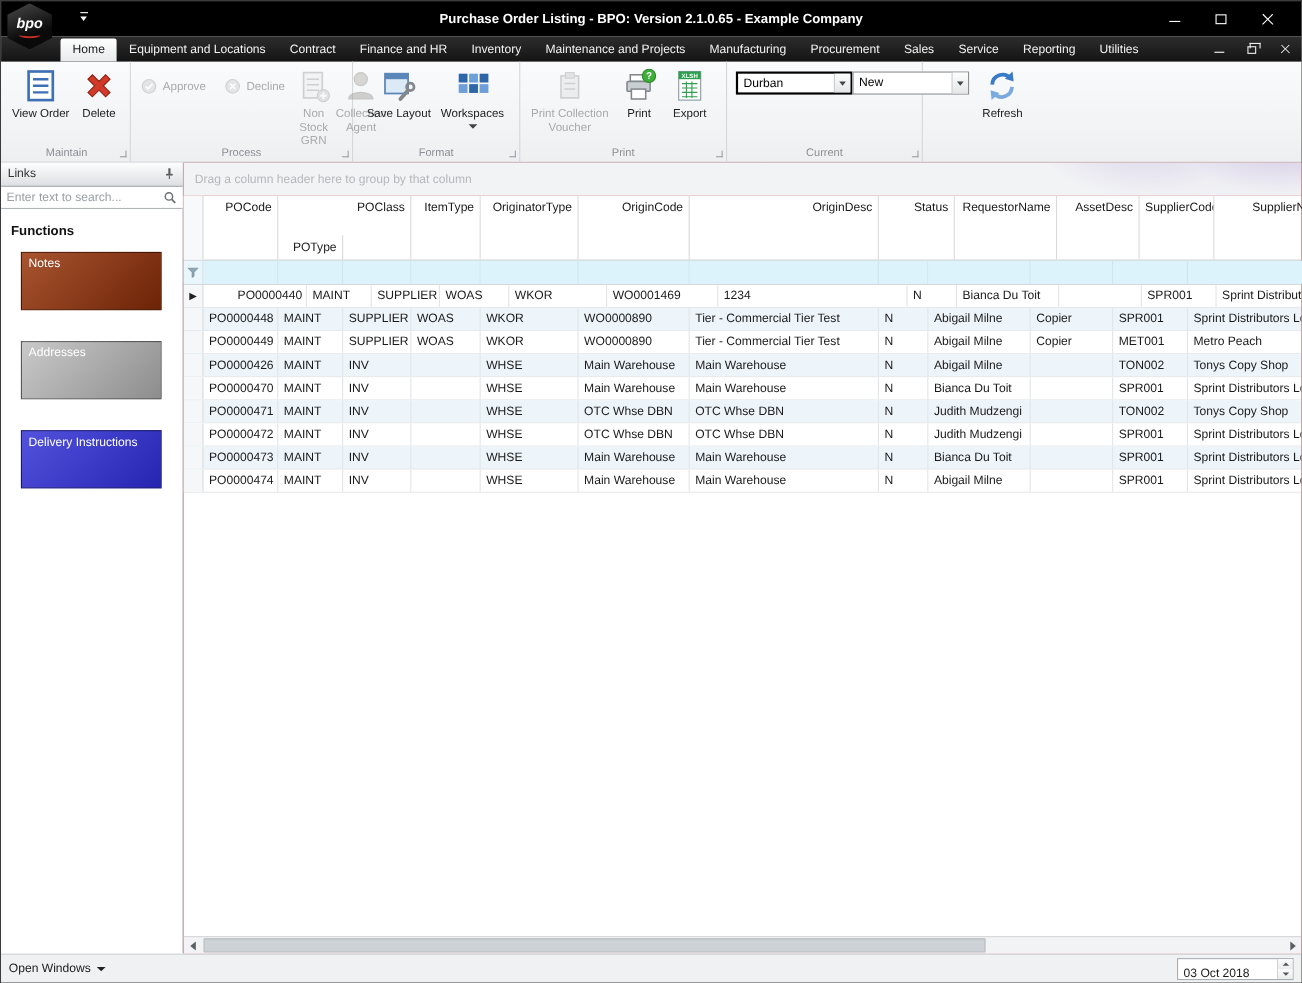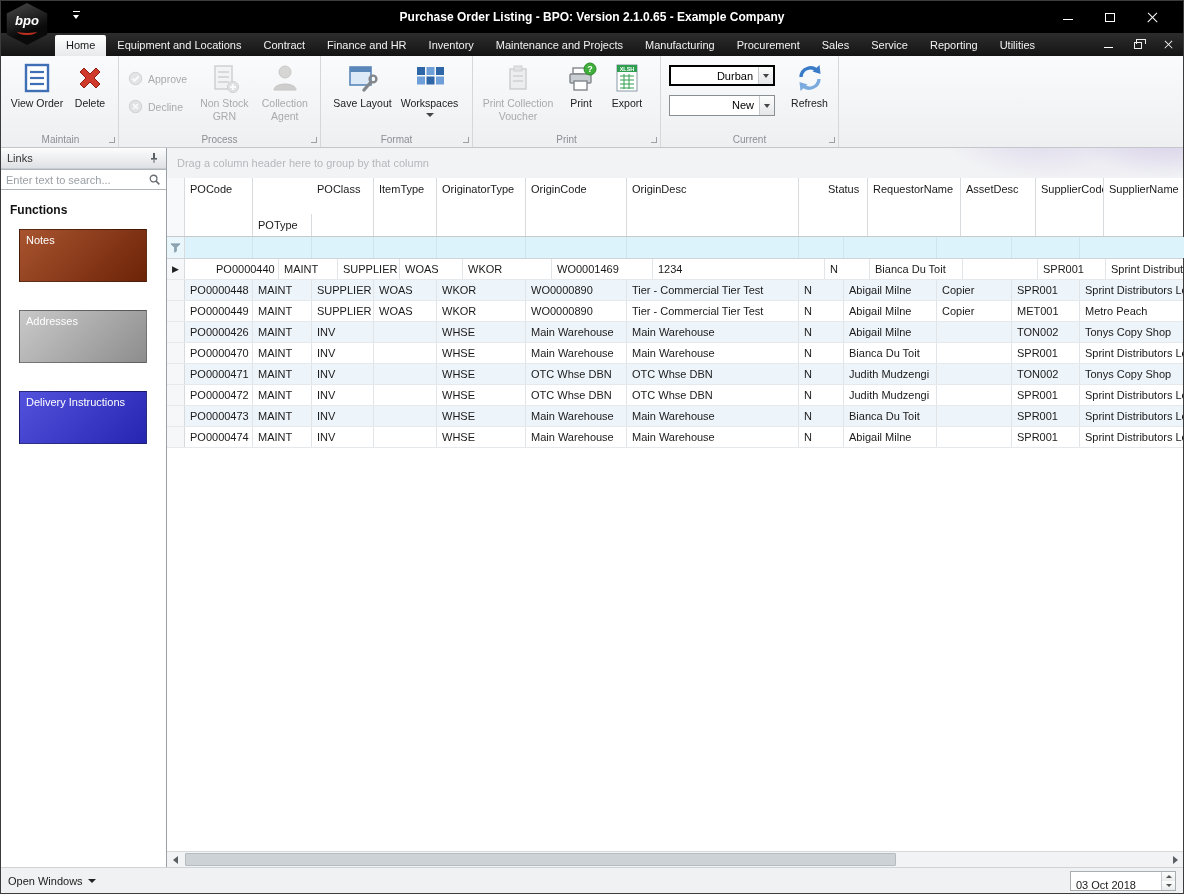--- a/index.html
+++ b/index.html
@@ -52,25 +52,25 @@
   .rgroup-label { height:15px; line-height:15px; text-align:center; font-size:10px; color:#8b8f94; position:relative; }
   .launcher { position:absolute; right:3px; bottom:4px; width:6px; height:6px;
     border-right:1px solid #9aa0a6; border-bottom:1px solid #9aa0a6; }
   .btn-lg { display:flex; flex-direction:column; align-items:center; text-align:center;
     font-size:10.5px; line-height:1.2; color:#222; padding:3px 2px 0; height:72px; }
   .btn-lg .ico { width:32px; height:32px; margin-bottom:3px; flex:0 0 32px; }
   .btn-sm { display:flex; align-items:center; gap:5px; height:21px; font-size:10.5px; color:#222; padding:0 5px; }
   .btn-sm .ico { width:15px; height:15px; }
   .disabled { color:#a8aaac; }
   .disabled svg { opacity:.45; filter:grayscale(.7); }
-  .col { display:flex; flex-direction:column; }
+  .col { display:flex; }
   .proc-col { gap:7px; padding-top:9px; margin-right:3px; }
   .dd-arrow { width:0; height:0; border-left:4px solid transparent; border-right:4px solid transparent;
     border-top:4px solid #444; margin-top:3px; }
-  .combos { gap:9px; padding-top:6px; margin:0 10px 0 4px;text-align:right; }
+  .combos { padding-top:6px; margin:0 10px 0 4px; }
   .combo { width:106px; height:21px; background:#fff; border:1px solid #8a8f94;
     display:flex; align-items:stretch; font-size:11px; }
   .combo.focused { border:2px solid #000; }
   .combo .val { flex:1; padding:0 5px; line-height:18px; overflow:hidden; white-space:nowrap; }
   .combo .dd { width:15px; border-left:1px solid #c6cacd; background:linear-gradient(#fdfdfd,#e4e6e8);
     display:flex; align-items:center; justify-content:center; }
   .combo .dd::after { content:""; border-left:3.5px solid transparent; border-right:3.5px solid transparent;
     border-top:4px solid #444; }
 
   
@@ -95,21 +95,21 @@
   .group-hint { flex:0 0 30px; background:#f2f3f5; color:#b4b8bc; font-size:11px;
     line-height:30px; padding-left:10px; position:relative; overflow:hidden; }
   .group-hint::after { content:""; position:absolute; right:0; top:0; width:420px; height:30px;
     background:
       radial-gradient(140px 70px at 98% -18px, rgba(150,125,200,.28), transparent 70%),
       radial-gradient(240px 90px at 80% -30px, rgba(175,155,215,.22), transparent 72%),
       radial-gradient(120px 60px at 64% -10px, rgba(160,140,205,.15), transparent 70%); }
   .grid-header-row { display:flex; flex:0 0 22px; background:#fff; border-bottom:1px solid #c6cacd; }
   .gcell { flex:0 0 auto; border-right:1px solid #e2e5e8; padding:0 5px; font-size:11px;
     line-height:21px; white-space:nowrap; overflow:hidden; color:#1a1a1a; }
-  .ghead { line-height:22px; border-right:1px solid #d8dbde; }
+  .ghead { line-height:22px; border-right:1px solid #d8dbde;text-align:right; }
   .gsel { flex:0 0 18px; width:18px; padding:0; text-align:center; background:#f8f9fa;
     border-right:1px solid #d8dbde; }
   .grid-filter-row { display:flex; flex:0 0 22px; background:#dcf3fc; border-bottom:1px solid #cfd4d8; }
   .gfilter { background:#dcf3fc; border-right:1px solid #cde5ee; }
   .gfilter-sel { background:#e9f7fd; display:flex; align-items:center; justify-content:center; }
   .grid-body { flex:1; overflow:hidden; background:#fff; }
   .grow { display:flex; height:21px; border-bottom:1px solid #e6e9ec; background:#fff; }
   .grow.alt { background:#edf4fa; }
   .grow .gsel { font-size:9px; color:#222; line-height:21px; background:#f6f7f8; }
 

